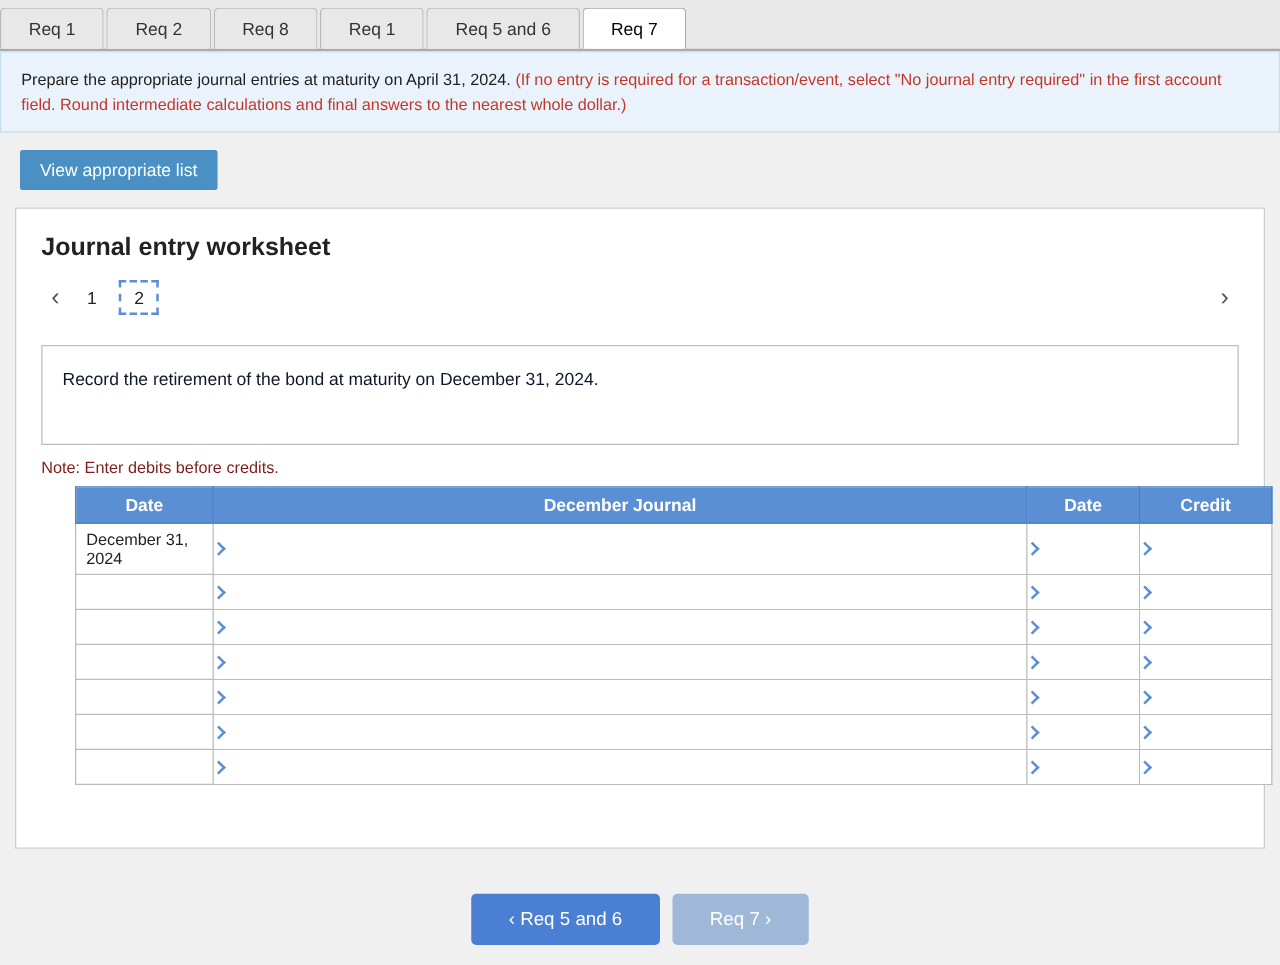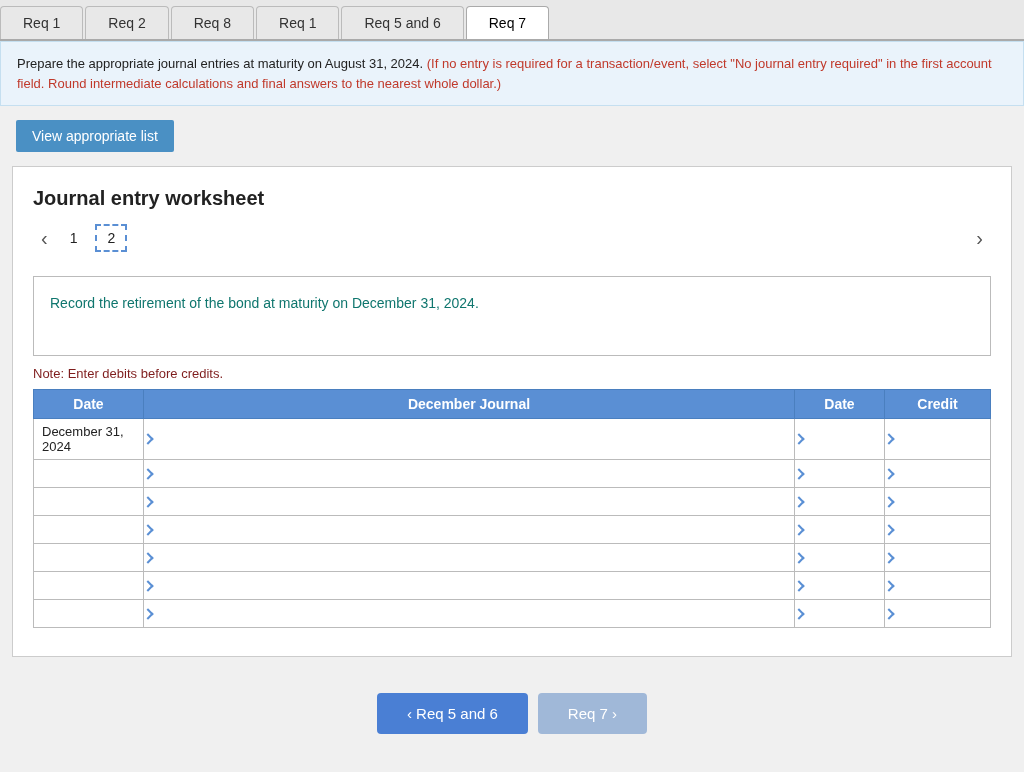--- a/index.html
+++ b/index.html
@@ -52,21 +52,21 @@
       padding: 8px 16px;
       font-size: 14px;
       cursor: pointer;
       border-radius: 2px;
     }
 
     .worksheet-container {
       margin: 0 12px 20px 12px;
       background: #fff;
       border: 1px solid #ccc;
-      padding: 20px 20px 12px 20px;
+      padding: 20px 20px 34px 20px;
     }
 
     .worksheet-title {
       font-size: 20px;
       font-weight: bold;
       margin-bottom: 14px;
     }
 
     .page-nav {
       display: flex;
@@ -94,37 +94,38 @@
       background: #fff;
     }
     .page-nav .page-num.inactive {
       border: none;
     }
 
     .entry-description {
       border: 1px solid #bbb;
       padding: 16px;
       font-size: 14px;
-      color: #0f766e;
+      color: #0f172a;
       margin-bottom: 10px;
       min-height: 80px;
       line-height: 1.5;
       margin-top: 24px;
     }
 
     .note-text {
       color: #7f1d1d;
       font-size: 13px;
       margin-bottom: 8px;
     }
 
     .journal-table {
       width: 100%;
       border-collapse: collapse;
       margin-bottom: 16px;
+      margin-left: 27px;
     }
     .journal-table th {
       background: #5a8fd4;
       color: #fff;
       padding: 6px 10px;
       text-align: center;
       border: 1px solid #4a7fbf;
       font-weight: bold;
       font-size: 14px;
     }
@@ -212,21 +213,21 @@
   <div class="tab">Req 1</div>
   <div class="tab">Req 2</div>
   <div class="tab">Req 8</div>
   <div class="tab">Req 1</div>
   <div class="tab">Req 5 and 6</div>
   <div class="tab active">Req 7</div>
 </div>
 
 
 <div class="instruction-box">
-  <span>Prepare the appropriate journal entries at maturity on August 31, 2024.</span>
+  <span>Prepare the appropriate journal entries at maturity on April 31, 2024.</span>
   <span class="red-text">(If no entry is required for a transaction/event, select "No journal entry required" in the first account field. Round intermediate calculations and final answers to the nearest whole dollar.)</span>
 </div>
 
 
 <div class="view-transaction-btn">
   <button>View appropriate list</button>
 </div>
 
 
 <div class="worksheet-container">

